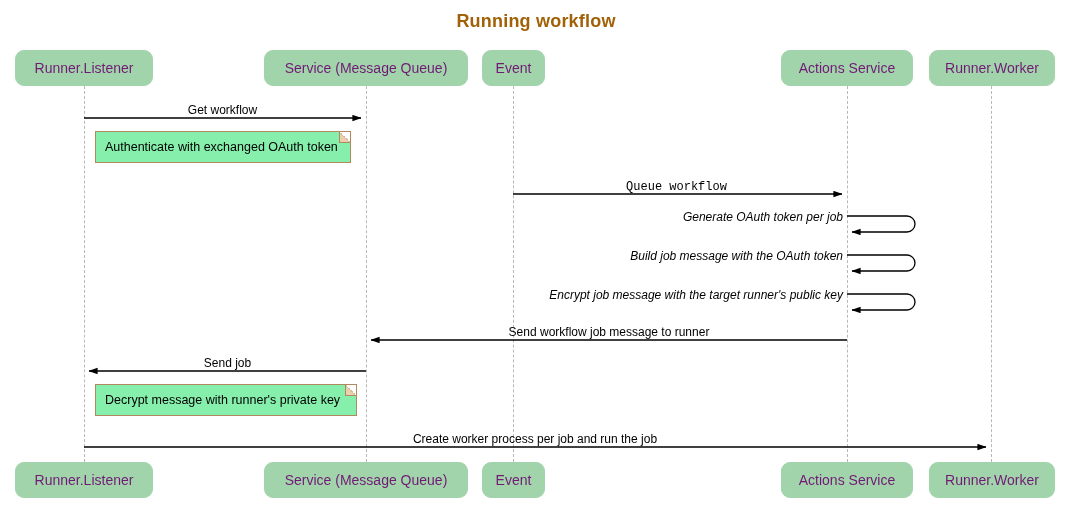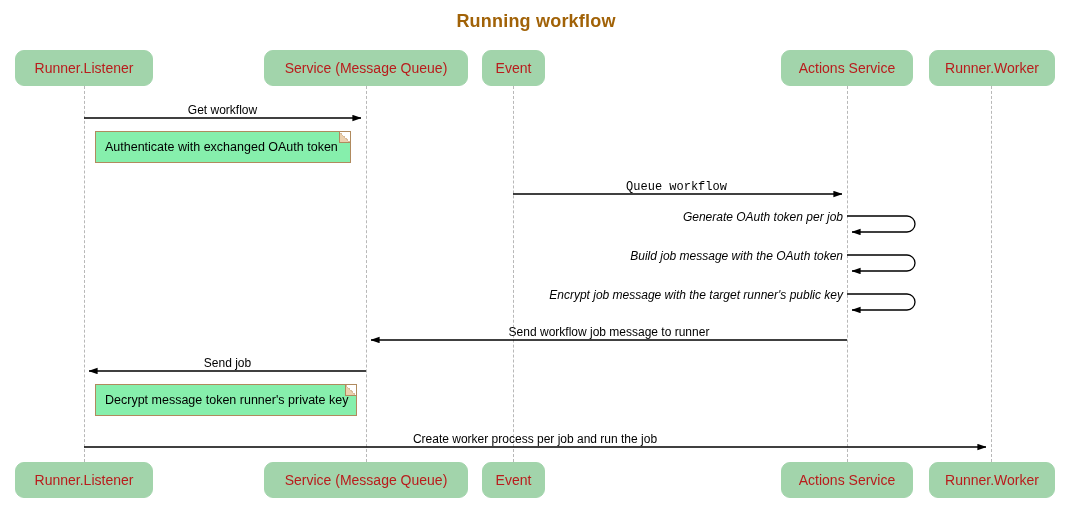--- a/index.html
+++ b/index.html
@@ -32,21 +32,21 @@
     position: absolute;
     width: 0;
     border-left: 1px dashed #b8b8b8;
   }
   .participant {
     position: absolute;
     box-sizing: border-box;
     background: #a2d4ab;
     border: 1px solid #a2d4ab;
     border-radius: 9px;
-    color: #b91c1c;
+    color: #701a75;
     font-size: 14px;
     display: flex;
     align-items: center;
     justify-content: center;
     text-align: center;
     height: 36px;
     white-space: nowrap;
   }
   .note {
     position: absolute;
@@ -177,17 +177,17 @@
   <div class="msg-label center" style="left:84px; top:432px; width:902px;">Create worker process per job and run the job</div>
 
   <div class="msg-label center" style="left:89px; top:356px; width:277px;">Send job</div>
 
   <div class="note" style="left:95px; top:131px; width:256px;">
     <span>Authenticate with exchanged OAuth token</span>
     <span class="note-fold"></span>
   </div>
 
   <div class="note" style="left:95px; top:384px; width:262px;">
-    <span>Decrypt message token runner's private key</span>
+    <span>Decrypt message with runner's private key</span>
     <span class="note-fold"></span>
   </div>
 
 </div>
 
 </body></html>

